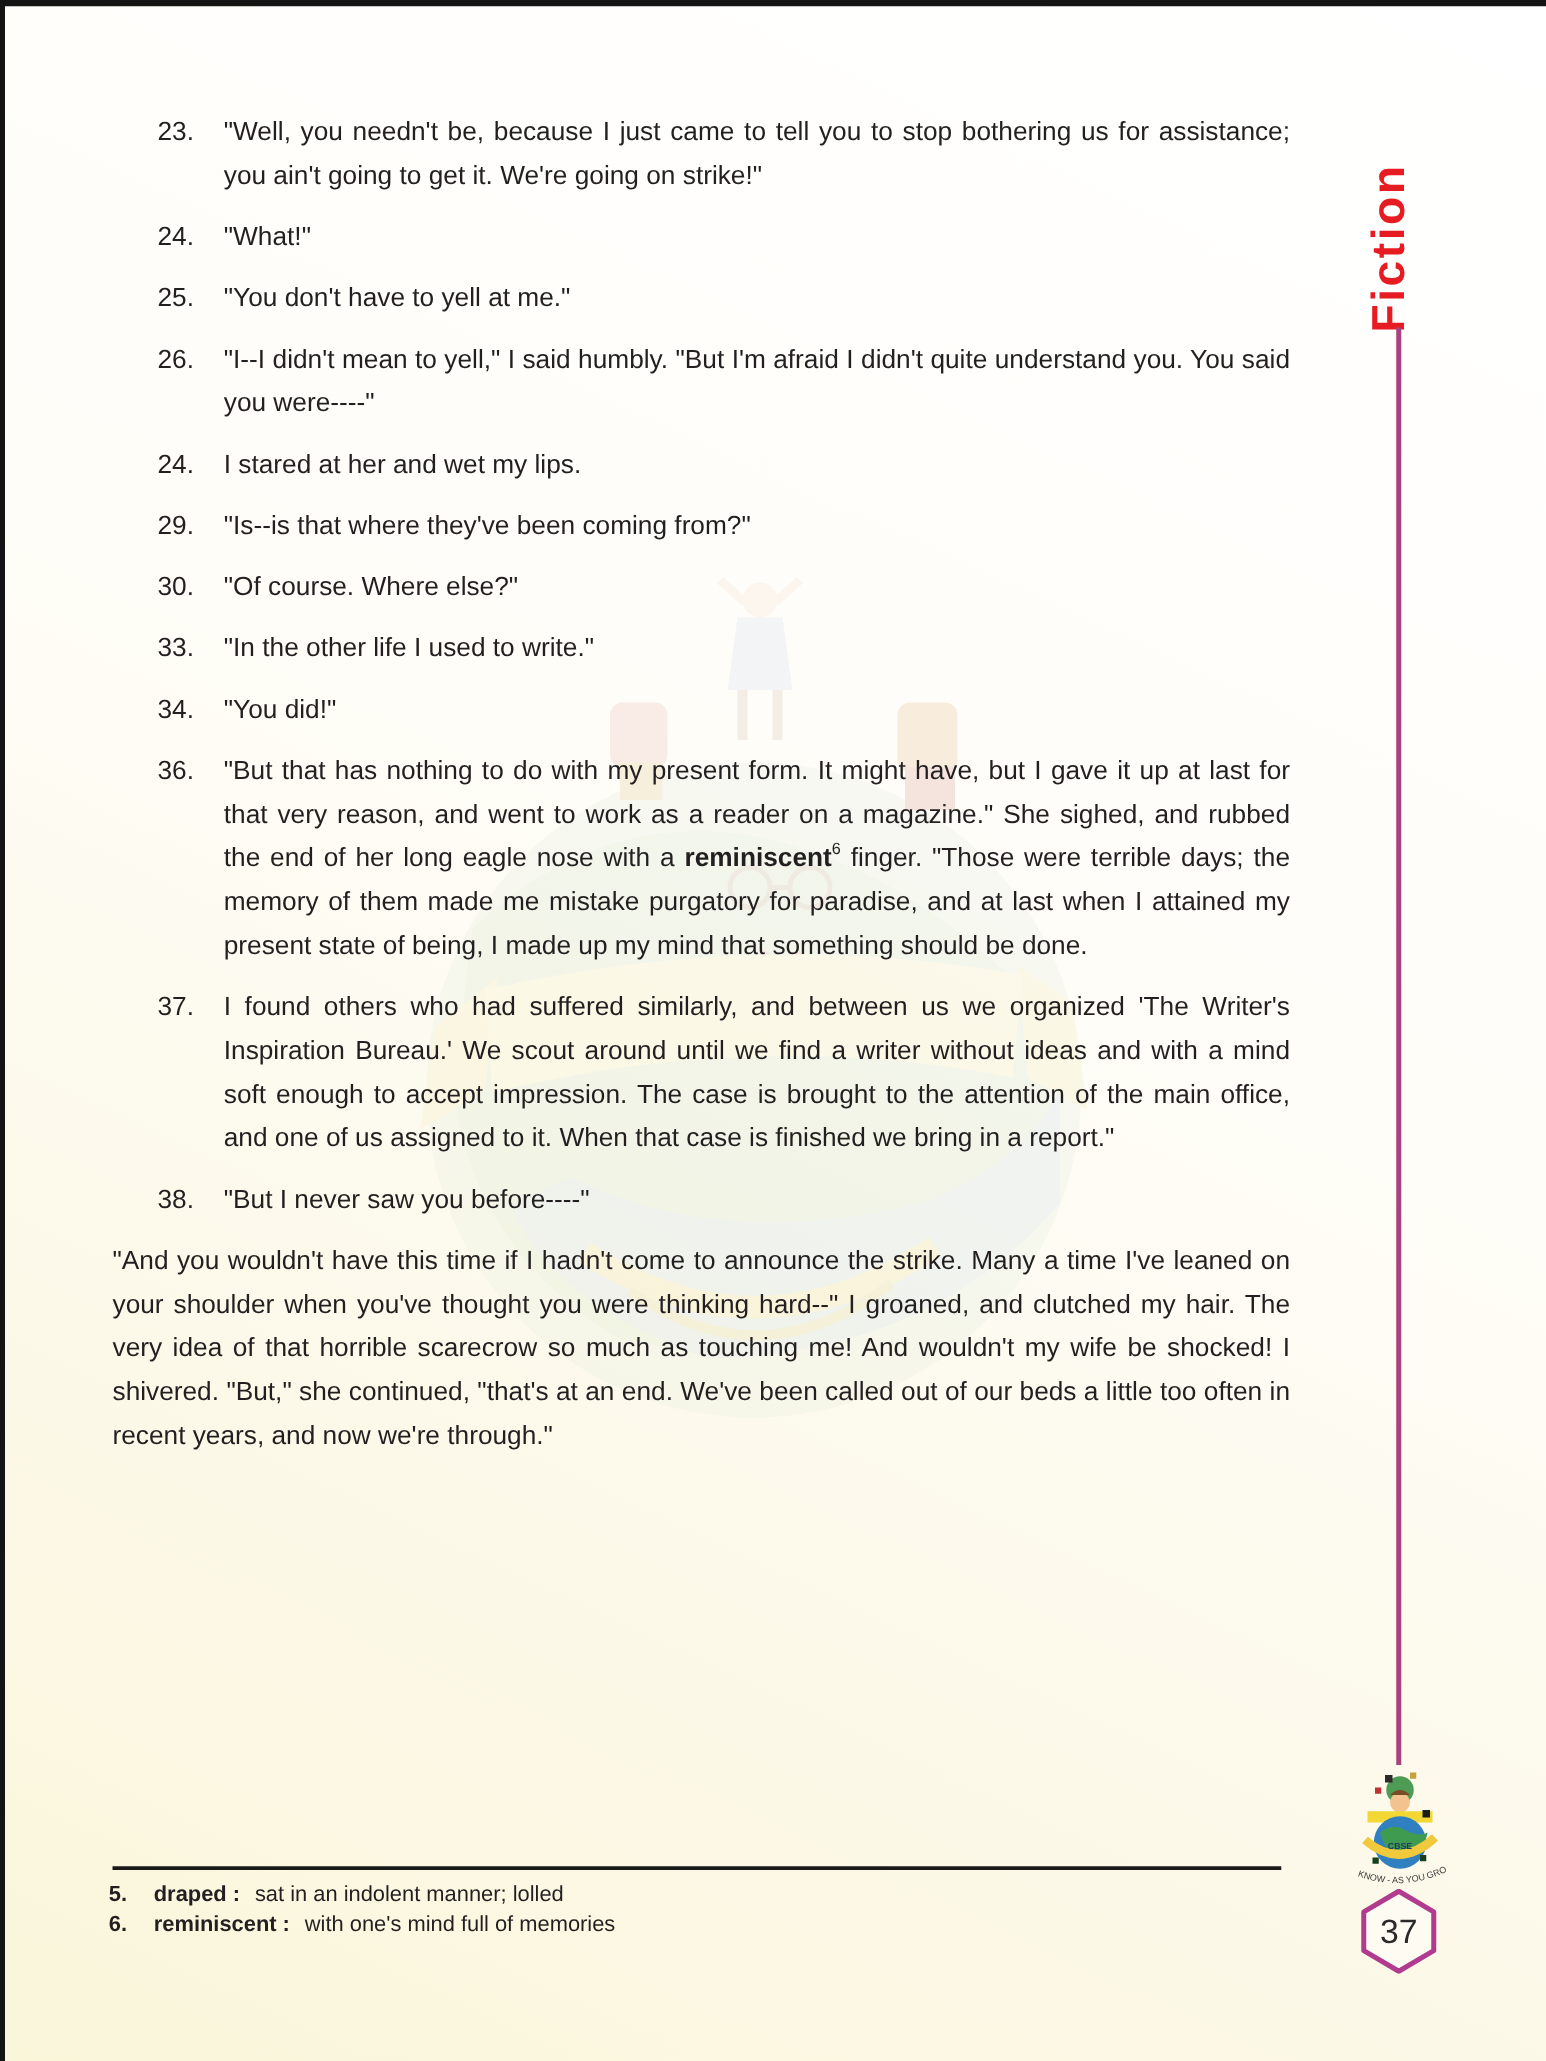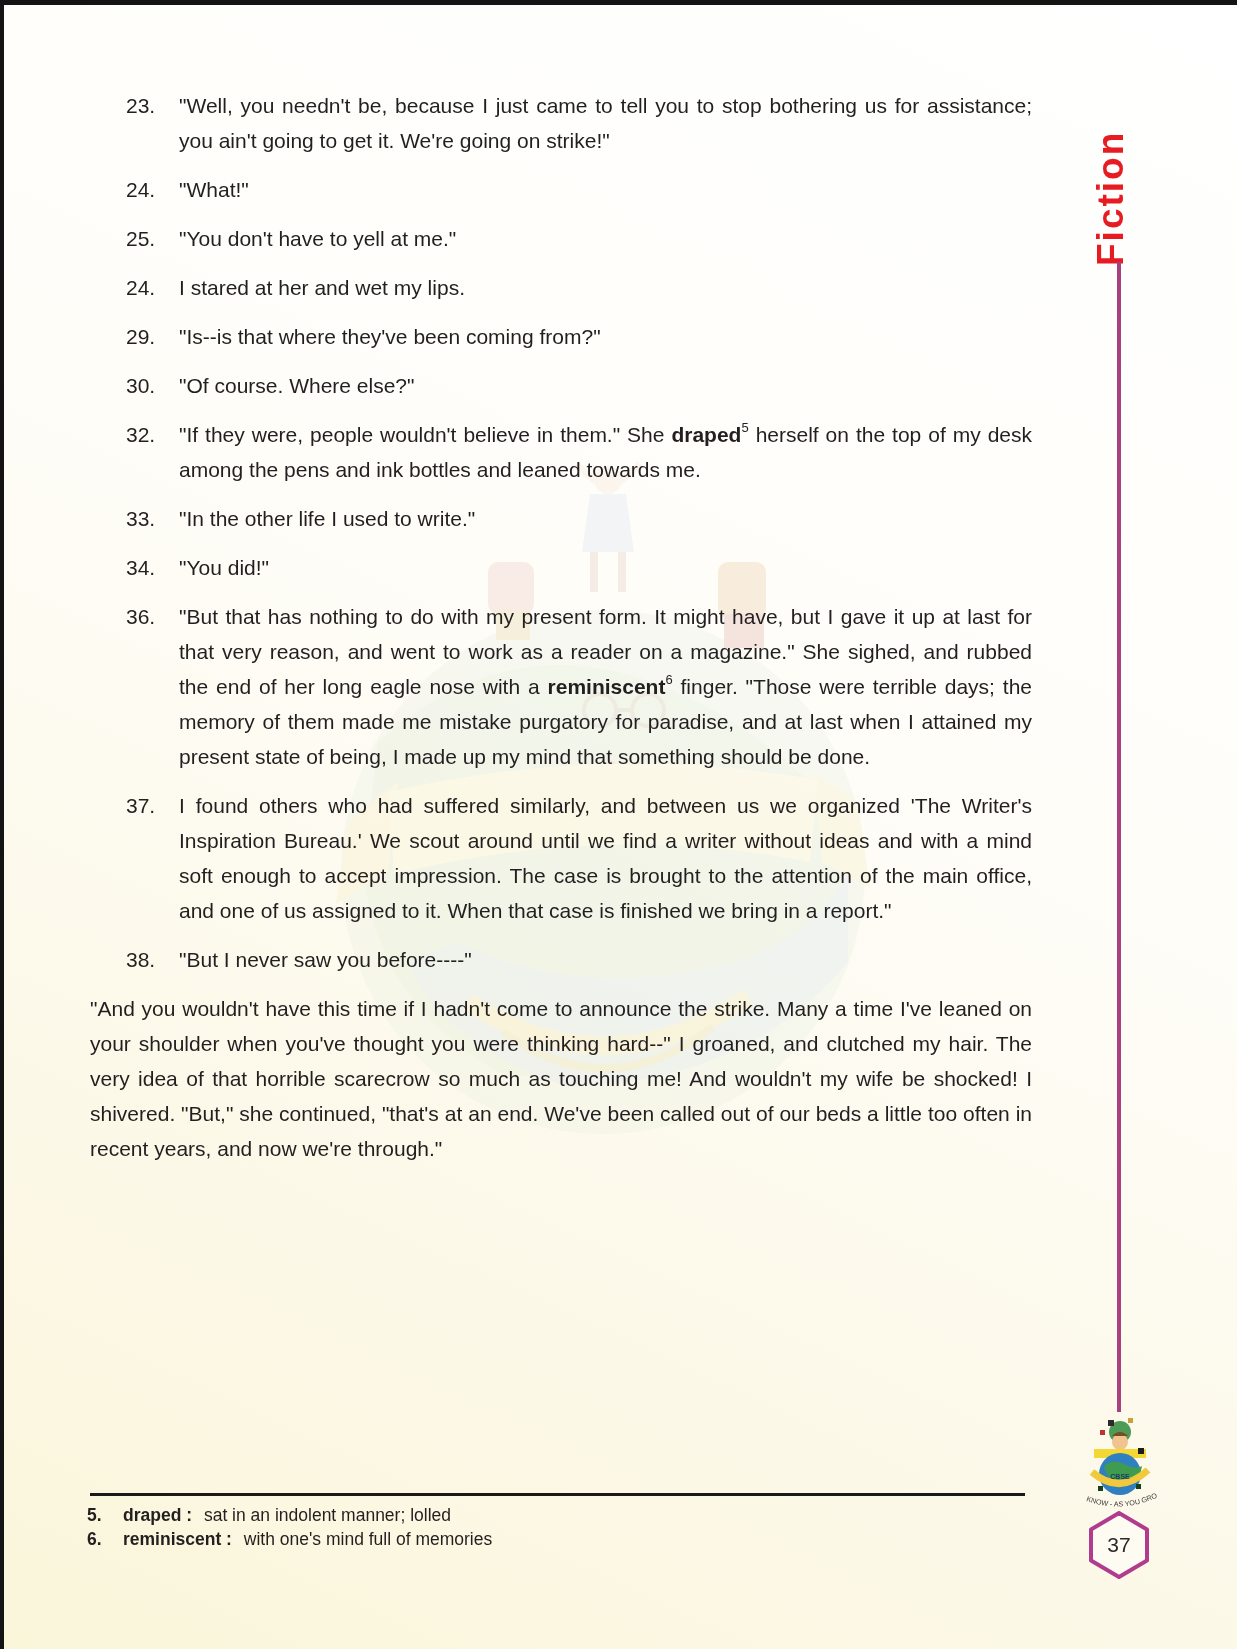--- a/index.html
+++ b/index.html
@@ -42,21 +42,21 @@
   .fn-num{flex:0 0 36px;font-weight:700;}
   .fn-term{font-weight:700;margin-right:7px;white-space:nowrap;}
 
   
   .logo{position:absolute;left:1078px;top:1416px;width:84px;height:96px;}
   .hex-wrap{position:absolute;left:1088px;top:1511px;width:62px;height:68px;}
   .hex-wrap svg{position:absolute;left:0;top:0;}
   .hex-num{
     position:absolute;left:0;top:0;width:62px;height:68px;
     display:flex;align-items:center;justify-content:center;
-    font-size:21px;color:#2a2a2a;
+    font-size:27px;color:#2a2a2a;
   }
 </style>
 </head>
 <body>
 
 <div class="page">
   <div class="bar-top"></div>
   <div class="bar-left"></div>
 
   <svg class="watermark" viewBox="0 0 570 700">
@@ -101,34 +101,34 @@
       </div>
       <div class="para">
         <span class="pnum">24.</span>
         <span class="ptext"><span>"What!"</span></span>
       </div>
       <div class="para">
         <span class="pnum">25.</span>
         <span class="ptext"><span>"You don't have to yell at me."</span></span>
       </div>
       <div class="para">
+        <span class="pnum">26.</span>
+        <span class="ptext"><span>"I--I didn't mean to yell," I said humbly. "But I'm afraid I didn't quite understand you. You said you were----"</span></span>
+      </div>
+      <div class="para">
         <span class="pnum">24.</span>
         <span class="ptext"><span>I stared at her and wet my lips.</span></span>
       </div>
       <div class="para">
         <span class="pnum">29.</span>
         <span class="ptext"><span>"Is--is that where they've been coming from?"</span></span>
       </div>
       <div class="para">
         <span class="pnum">30.</span>
         <span class="ptext"><span>"Of course. Where else?"</span></span>
-      </div>
-      <div class="para">
-        <span class="pnum">32.</span>
-        <span class="ptext"><span>"If they were, people wouldn't believe in them." She </span><b>draped</b><sup>5</sup><span> herself on the top of my desk among the pens and ink bottles and leaned towards me.</span></span>
       </div>
       <div class="para">
         <span class="pnum">33.</span>
         <span class="ptext"><span>"In the other life I used to write."</span></span>
       </div>
       <div class="para">
         <span class="pnum">34.</span>
         <span class="ptext"><span>"You did!"</span></span>
       </div>
       <div class="para">

